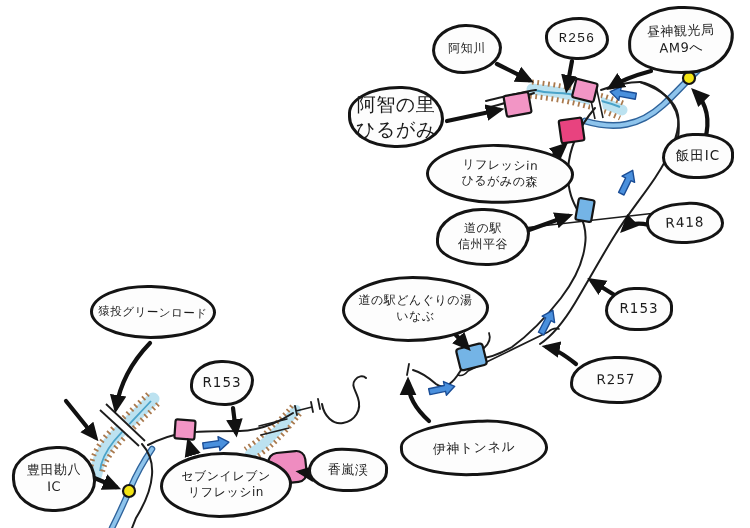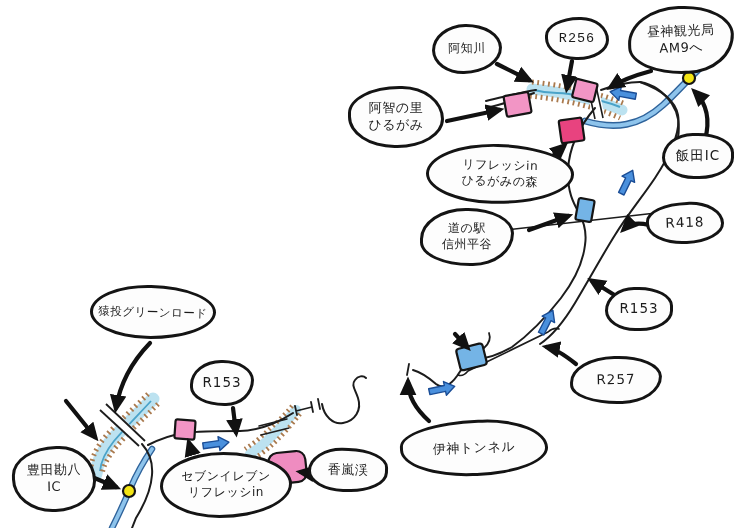--- a/index.html
+++ b/index.html
@@ -141,28 +141,30 @@
     <path d="M192,453 L189,443"></path>
     <path d="M316,474 L301,472"></path>
   </g>
 </svg>
 
   <div class="bubble blob1 r3" style="left:432px;top:24px;width:70px;height:50px;">阿知川</div>
   <div class="bubble blob2 code" style="left:545px;top:17px;width:64px;height:43px;font-family:Liberation Mono, monospace;">R256</div>
   <div class="bubble blob3 r1" style="left:628px;top:6px;width:106px;height:68px;font-size:13px;">昼神観光局
 AM9へ</div>
   <div class="bubble blob4 code" style="left:662px;top:133px;width:72px;height:46px;">飯田IC</div>
-  <div class="bubble blob2" style="left:348px;top:86px;width:96px;height:62px;font-size:13px;">阿智の里
+  <div class="bubble blob2" style="left:348px;top:86px;width:96px;height:62px;font-size:19px;">阿智の里
 ひるがみ</div>
   <div class="bubble blob1 r2" style="left:426px;top:144px;width:148px;height:60px;">リフレッシin
 ひるがみの森</div>
-  <div class="bubble blob3" style="left:420px;top:208px;width:94px;height:58px;">道の駅
+  <div class="bubble blob3" style="left:436px;top:208px;width:94px;height:58px;">道の駅
 信州平谷</div>
   <div class="bubble blob2 code r1" style="left:646px;top:202px;width:78px;height:42px;">R418</div>
   <div class="bubble blob4 code" style="left:605px;top:287px;width:68px;height:44px;">R153</div>
+  <div class="bubble blob1" style="left:342px;top:276px;width:147px;height:66px;">道の駅どんぐりの湯
+いなぶ</div>
   <div class="bubble blob3 code r3" style="left:570px;top:356px;width:92px;height:48px;">R257</div>
   <div class="bubble blob2 r1" style="left:400px;top:420px;width:148px;height:56px;font-size:13px;">伊神トンネル</div>
   <div class="bubble blob1 r2" style="left:90px;top:285px;width:126px;height:54px;font-size:11.5px;">猿投グリーンロード</div>
   <div class="bubble blob2 r3" style="left:12px;top:446px;width:84px;height:66px;font-size:13px;">豊田勘八
 IC</div>
   <div class="bubble blob3 code" style="left:190px;top:360px;width:64px;height:46px;">R153</div>
   <div class="bubble blob1" style="left:160px;top:452px;width:132px;height:66px;">セブンイレブン
 リフレッシin</div>
   <div class="bubble blob4 r2" style="left:308px;top:448px;width:80px;height:44px;font-size:13px;">香嵐渓</div>
 </div>

